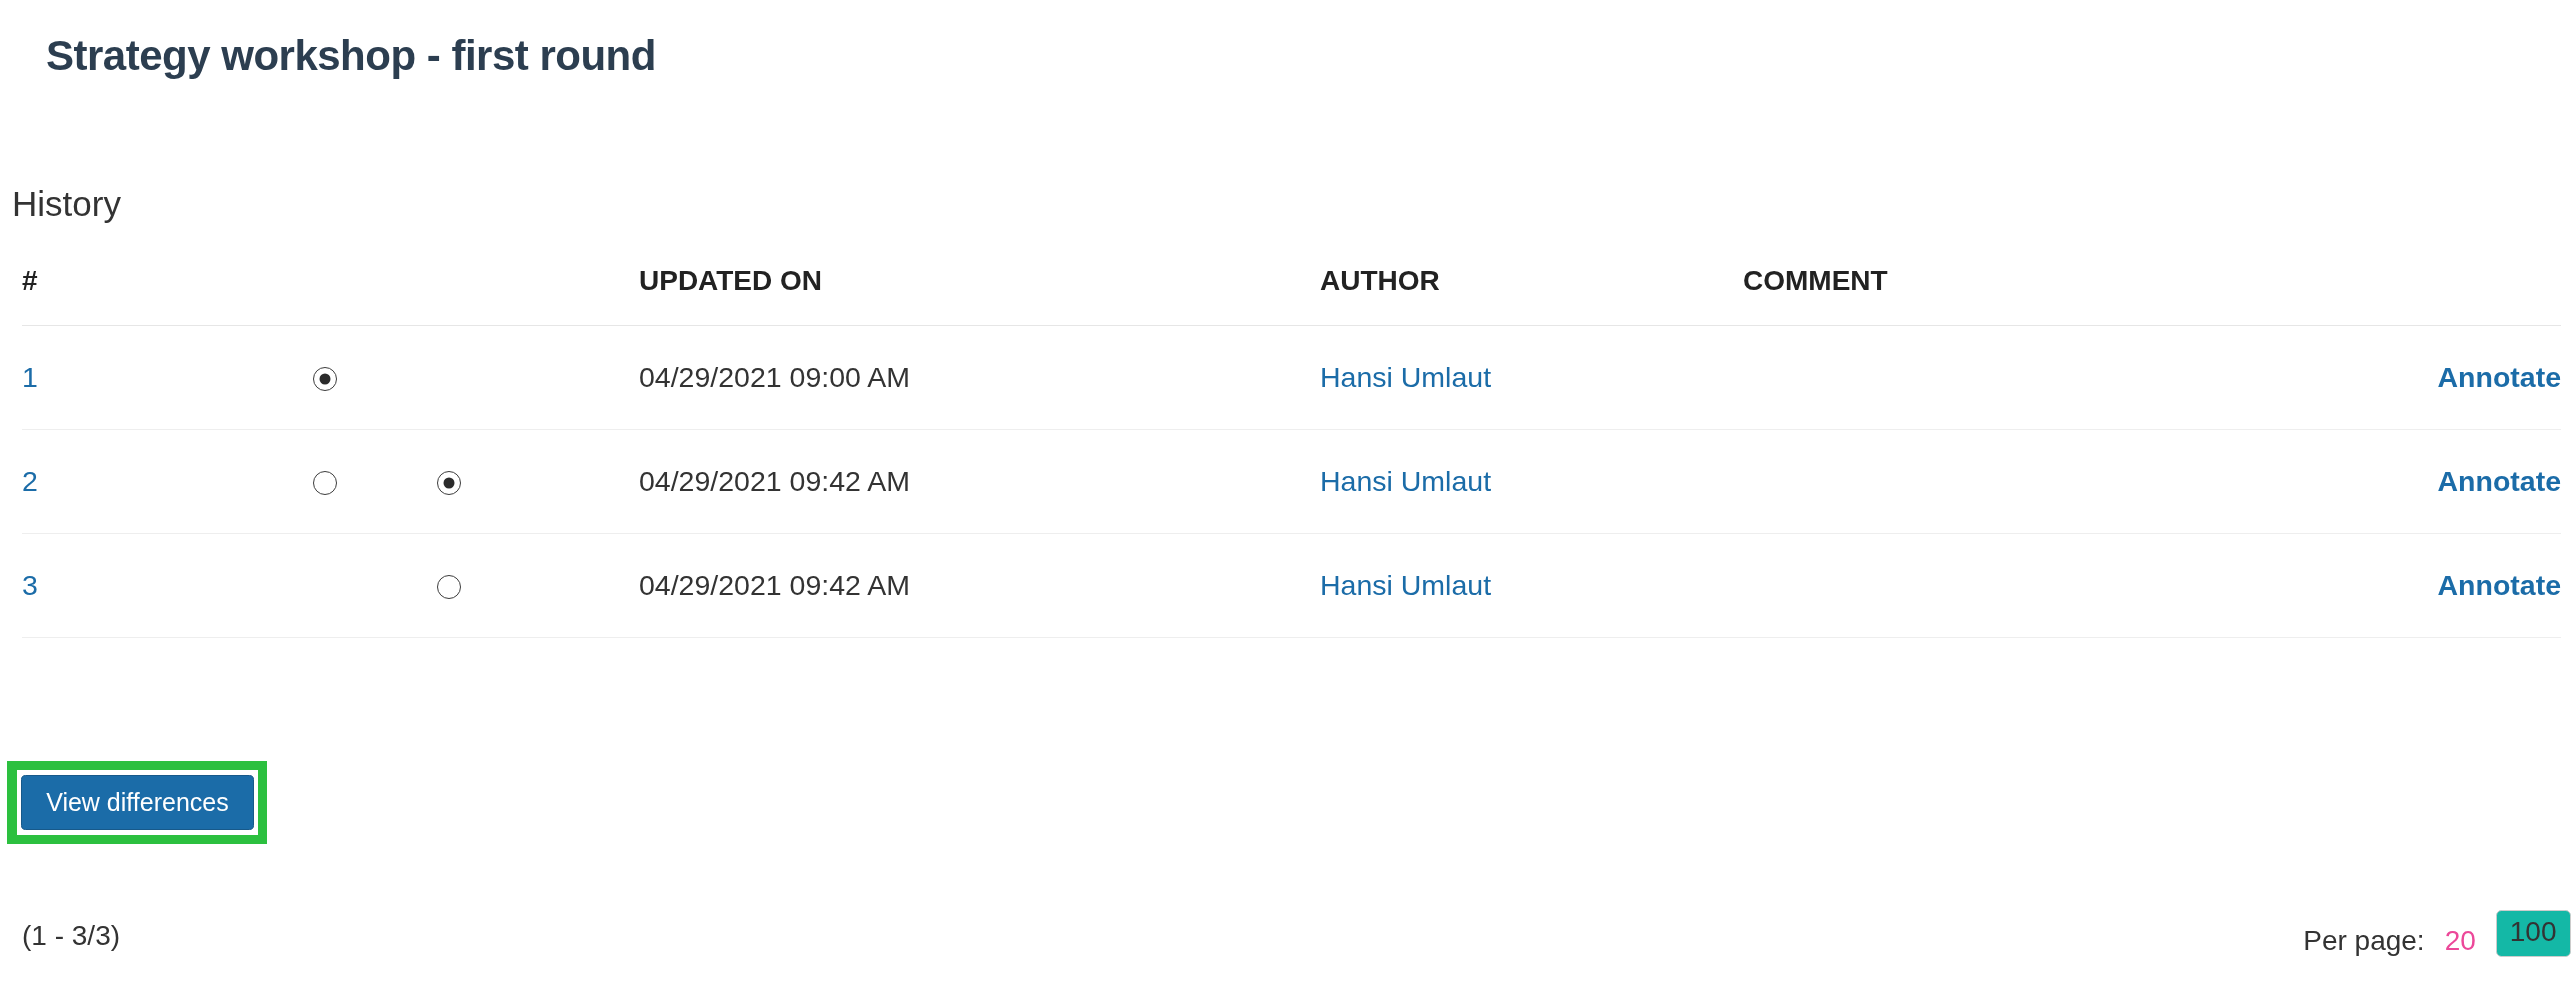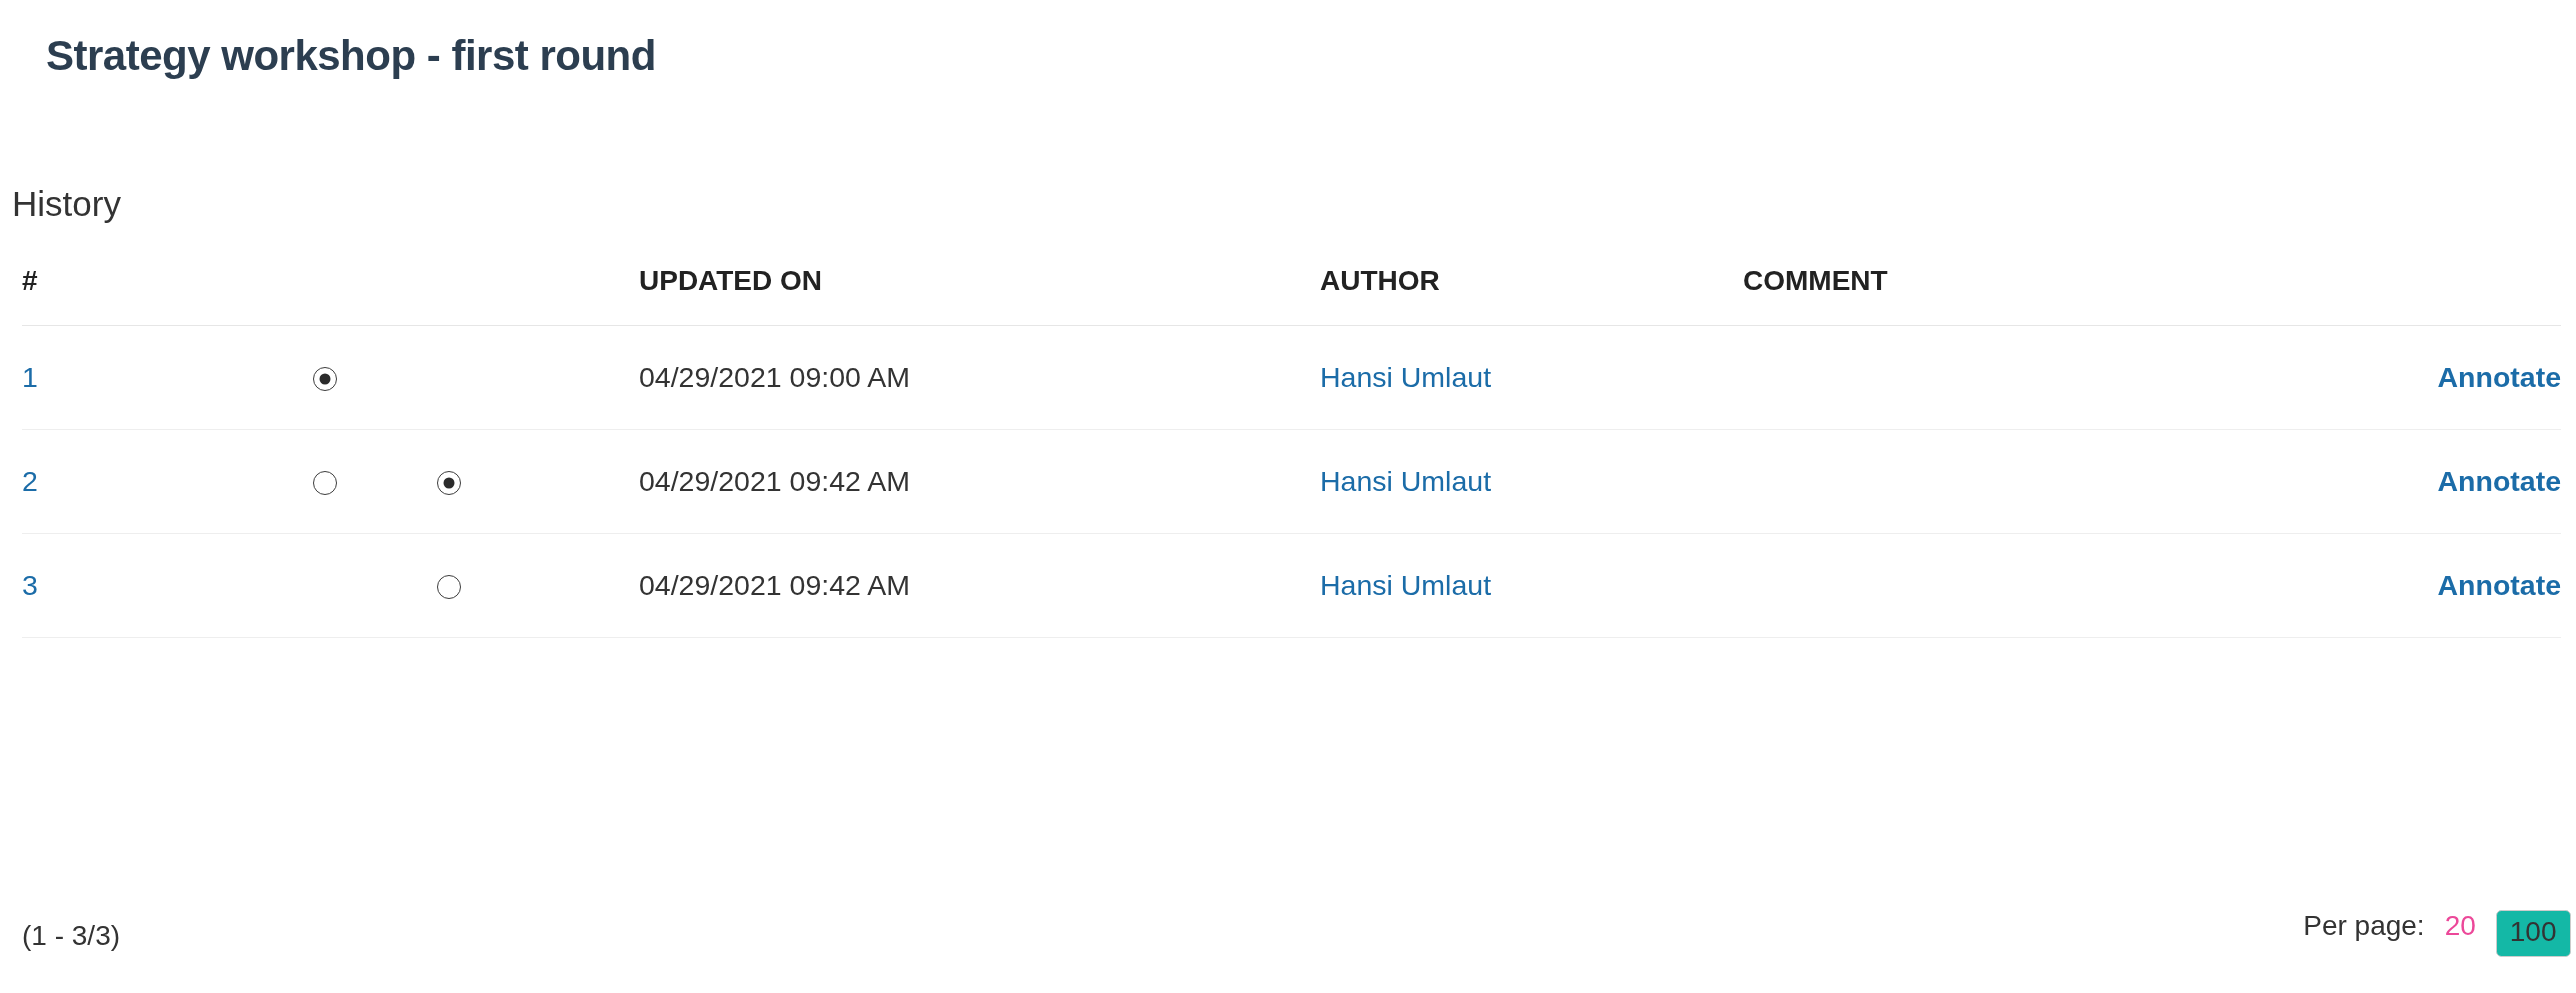--- a/index.html
+++ b/index.html
@@ -155,21 +155,21 @@
     top: 920px;
     font-size: 28px;
     color: #333333;
     white-space: nowrap;
   }
   .footer-right {
     position: absolute;
     right: 5.5px;
     top: 910px;
     display: flex;
-    align-items: flex-start;
+    align-items: flex-end;
     gap: 20px;
     font-size: 28px;
     color: #333333;
     white-space: nowrap;
   }
   .perpage-label { color: #333333; }
   .perpage-option {
     color: #ec4899;
     text-decoration: none;
     cursor: pointer;
@@ -238,20 +238,25 @@
           <td class="cell-radio"></td>
           <td class="cell-radio"><span class="radio-b-wrap"><span class="radio"></span></span></td>
           <td>04/29/2021 09:42 AM</td>
           <td class="cell-author"><a class="row-link" href="#">Hansi Umlaut</a></td>
           <td class="cell-comment"></td>
           <td class="cell-action"><a class="row-link" href="#">Annotate</a></td>
         </tr>
       </tbody>
   </table>
 
+  <div class="btn-highlight">
+    <div class="btn-highlight-inner">
+      <button class="btn-primary">View differences</button>
+    </div>
+  </div>
 
   <div class="footer-left">(1 - 3/3)</div>
 
   <div class="footer-right">
     <span class="perpage-label">Per page:</span>
     <a class="perpage-option" href="#">20</a>
     <span class="perpage-current">100</span>
   </div>
 
 </div>

